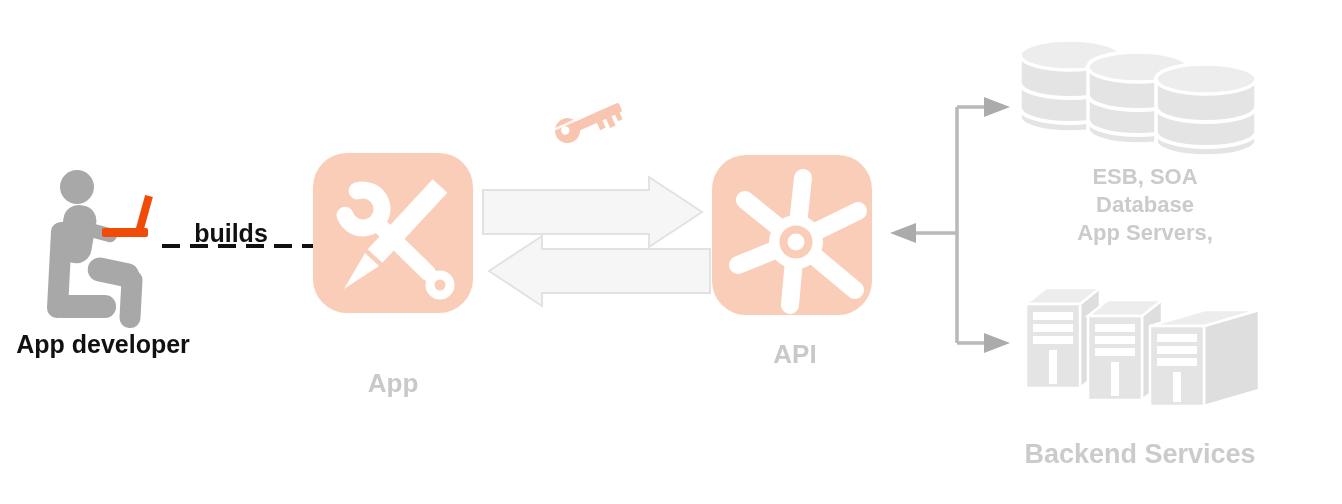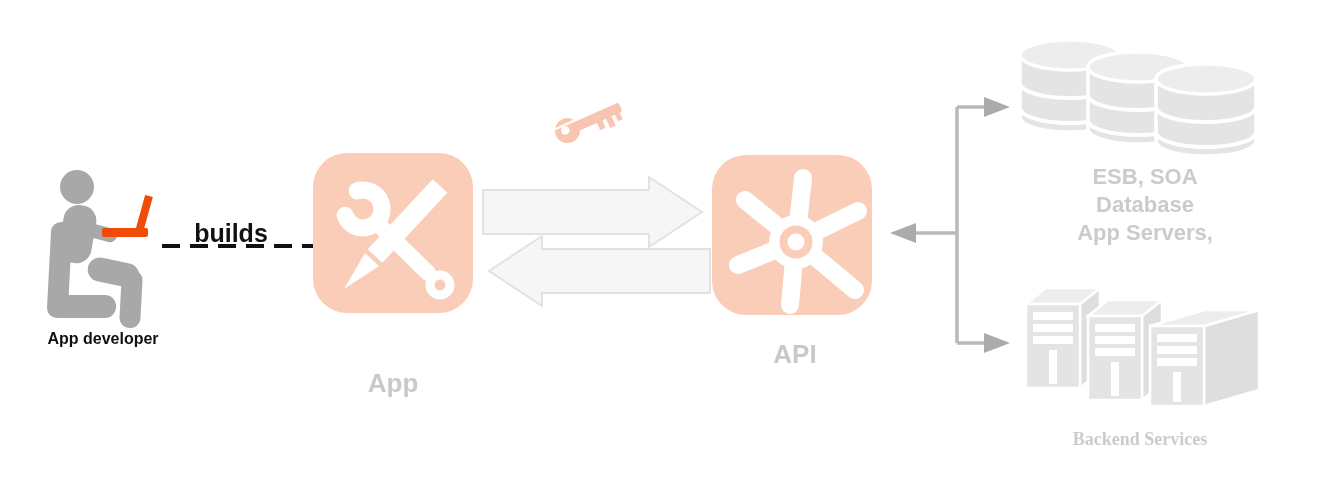--- a/index.html
+++ b/index.html
@@ -5,39 +5,39 @@
   html,body{margin:0;padding:0;background:#fff;}
   .stage{
     position:relative;width:1342px;height:504px;background:#fff;overflow:hidden;
     font-family:"Liberation Sans",sans-serif;
   }
   .abs{position:absolute;}
   .lbl{font-weight:bold;text-align:center;}
   .lbl-ink{color:var(--ink);}
   .lbl-gray{color:var(--label-gray);}
   .lbl-asset{color:var(--asset-label);}
-  .dev-label{left:8px;top:330px;width:190px;font-size:16px;}
+  .dev-label{left:8px;top:330px;width:190px;font-size:25px;}
   .builds-label{left:166px;top:219px;width:130px;font-size:25px;}
   .dash-line{
     left:162px;top:244px;width:152px;height:4px;
     background:repeating-linear-gradient(90deg,var(--ink) 0 18px,transparent 18px 28px);
   }
   .icon-tile{
     width:160px;height:160px;border-radius:34px;background:var(--salmon);
   }
   .app-tile{left:313px;top:153px;}
   .api-tile{left:712px;top:155px;}
   .app-label{left:343px;top:332px;width:100px;font-size:26px;margin-top:36px;}
   .api-label{left:745px;top:332px;width:100px;font-size:26px;margin-top:7px;}
   .apikey-label{left:512px;top:144px;width:160px;font-size:22px;}
   .req-label{left:517px;top:200px;width:160px;font-size:20px;color:var(--arrow-text);font-weight:bold;text-align:center;}
   .res-label{left:512px;top:259px;width:170px;font-size:20px;color:var(--arrow-text);font-weight:bold;text-align:center;}
   .esb-label{left:1040px;top:163px;width:210px;font-size:22px;line-height:28px;}
   .esb-label span{display:block;}
-  .backend-label{left:1005px;top:429px;width:270px;font-size:18px;font-family:Liberation Serif, serif;}
+  .backend-label{left:1005px;top:439px;width:270px;font-size:27px;}
   
   .glyph-stroke{stroke:#fff;fill:none;}
   .glyph-fill{fill:#fff;}
   .salmon-ring{stroke:var(--salmon);fill:none;}
   .person{fill:var(--person-gray);}
   .laptop-fill{fill:var(--accent-orange);}
   .laptop-stroke{stroke:var(--accent-orange);fill:none;}
   .key-fill{fill:var(--salmon-deep);}
   .pale-arrow{fill:var(--pale-fill);stroke:var(--pale-stroke);stroke-width:2;}
   .conn{stroke:var(--connector);stroke-width:3.5;fill:none;}

